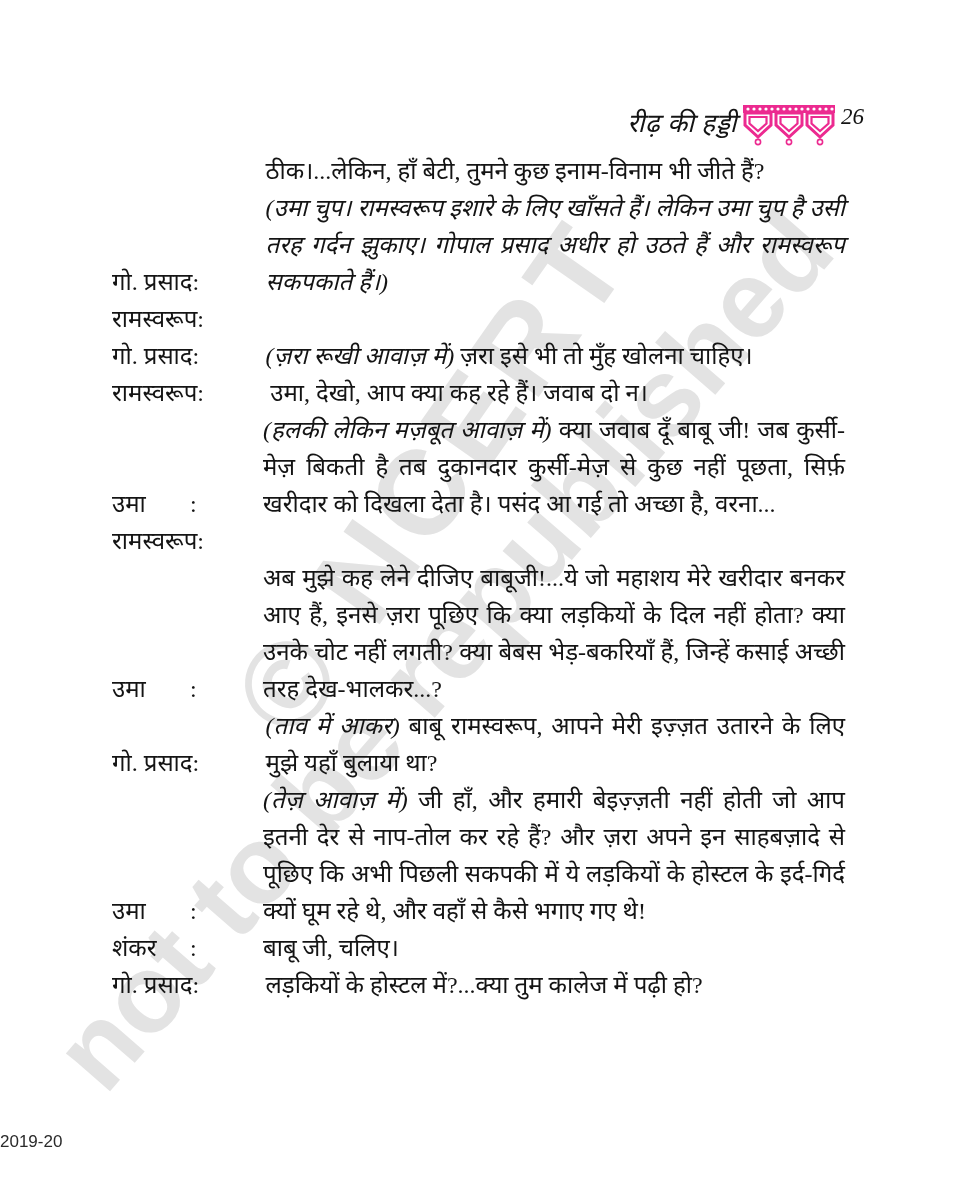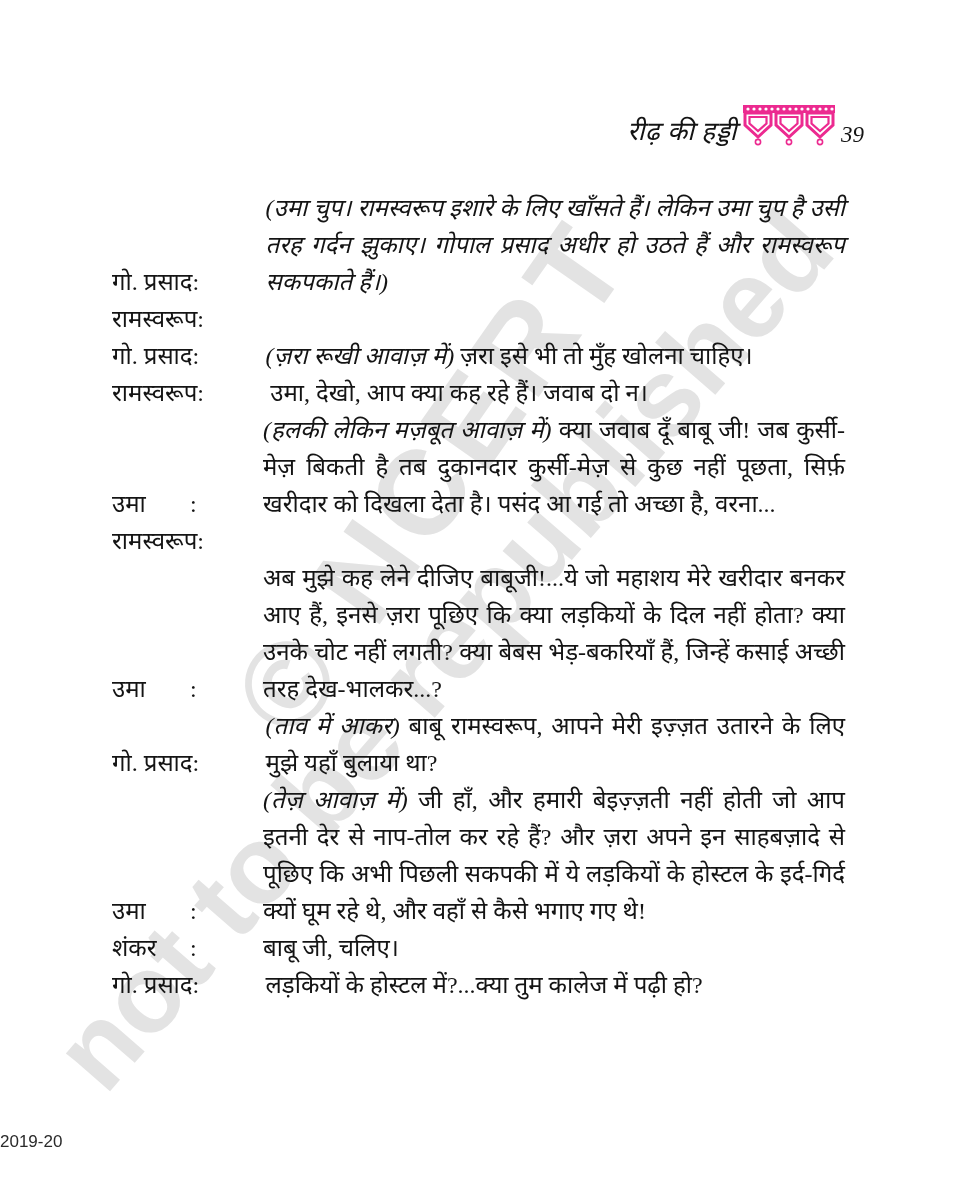--- a/index.html
+++ b/index.html
@@ -43,21 +43,21 @@
     letter-spacing:0px;
     left:28px;top:1030px;
     transform:rotate(-49deg);
     transform-origin:left top;
   }
   
   .page-header{
     position:absolute;
     top:104px;right:110px;
     display:flex;
-    align-items:flex-end;
+    align-items:flex-start;
     gap:6px;
     z-index:2;
   }
   .chapter-title{
     font-style:italic;
     font-size:26px;
     letter-spacing:0.5px;
   }
   .ornament{display:block;}
   .page-number{
@@ -145,28 +145,28 @@
           <path d="M6.5 13 L23.5 13 L23.5 19.5 L15 27 L6.5 19.5 Z" stroke-width="2.2"></path>
           <circle cx="15" cy="38" r="2.6" stroke-width="1.6"></circle>
         </g>
         <g transform="translate(62,0)">
           <path d="M2 9 L28 9 L28 21 L15 33 L2 21 Z" stroke-width="3"></path>
           <path d="M6.5 13 L23.5 13 L23.5 19.5 L15 27 L6.5 19.5 Z" stroke-width="2.2"></path>
           <circle cx="15" cy="38" r="2.6" stroke-width="1.6"></circle>
         </g>
       </g>
     </svg>
-    <span class="page-number">39</span>
+    <span class="page-number">26</span>
   </header>
 
   <main class="dialogue" id="dialogue">
       <div class="dlg-row">
         <span class="speaker">गो. प्रसाद</span>
         <span class="sep">:</span>
-        <span class="utterance"><br><span class="stage">(उमा चुप। रामस्वरूप इशारे के लिए खाँसते हैं। लेकिन उमा चुप है उसी तरह गर्दन झुकाए। गोपाल प्रसाद अधीर हो उठते हैं और रामस्वरूप सकपकाते हैं।)</span></span>
+        <span class="utterance"><span>ठीक।...लेकिन, हाँ बेटी, तुमने कुछ इनाम-विनाम भी जीते हैं?</span><br><span class="stage">(उमा चुप। रामस्वरूप इशारे के लिए खाँसते हैं। लेकिन उमा चुप है उसी तरह गर्दन झुकाए। गोपाल प्रसाद अधीर हो उठते हैं और रामस्वरूप सकपकाते हैं।)</span></span>
       </div>
       <div class="dlg-row">
         <span class="speaker">रामस्वरूप</span>
         <span class="sep">:</span>
       </div>
       <div class="dlg-row">
         <span class="speaker">गो. प्रसाद</span>
         <span class="sep">:</span>
         <span class="utterance"><span class="stage">(ज़रा रूखी आवाज़ में)</span><span> ज़रा इसे भी तो मुँह खोलना चाहिए।</span></span>
       </div>

